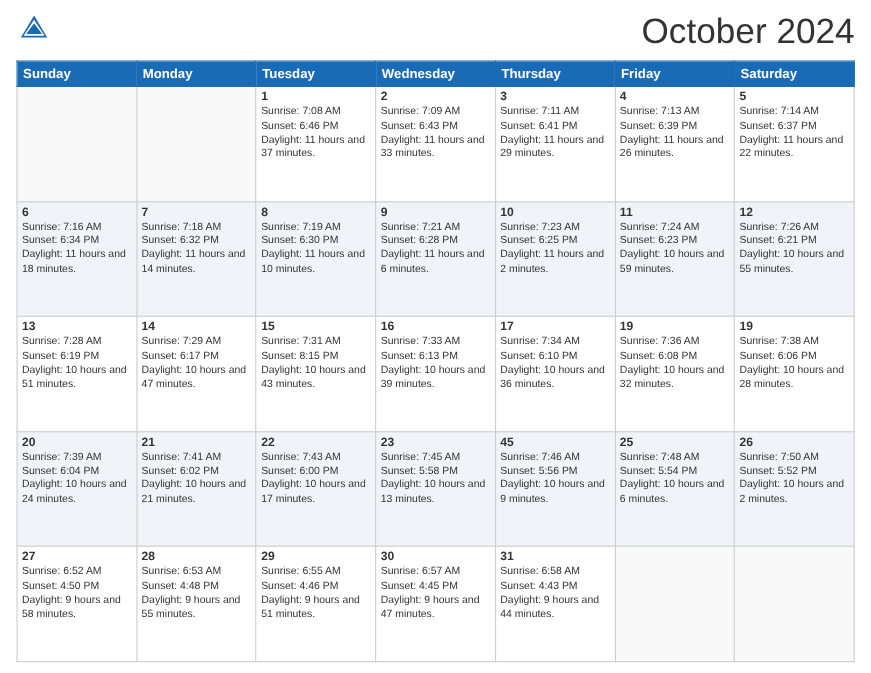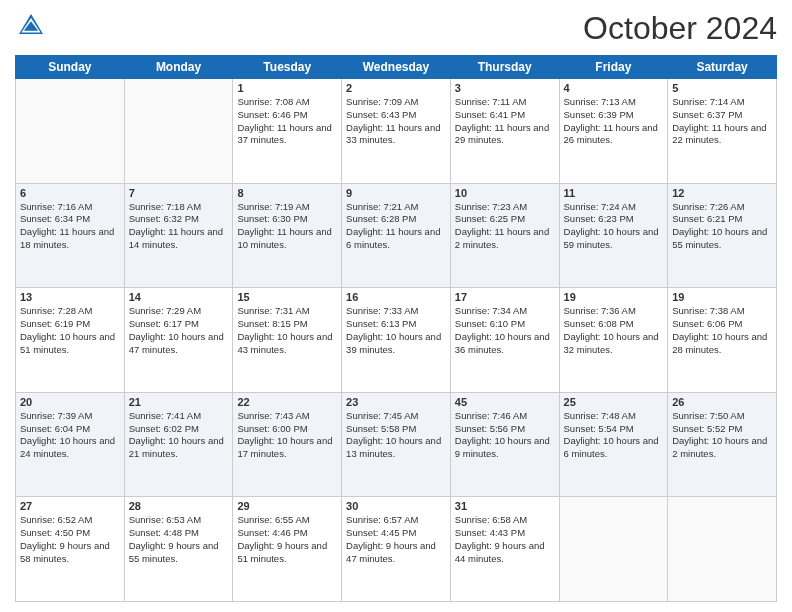--- a/index.html
+++ b/index.html
@@ -63,21 +63,21 @@
       flex: 1;
       border-collapse: collapse;
       width: 100%;
       table-layout: fixed;
     }
     .calendar th {
       background-color: #1a6bb5;
       color: white;
       font-size: 12px;
       padding: 4px 5px;
-      text-align: center;
+      text-align: left;
       border: 1px solid #1a6bb5;
     }
     .calendar td {
       border: 1px solid #ccc;
       vertical-align: top;
       padding: 3px 4px;
       font-size: 10px;
       color: #333;
       background: #fff;
       height: 85px;

